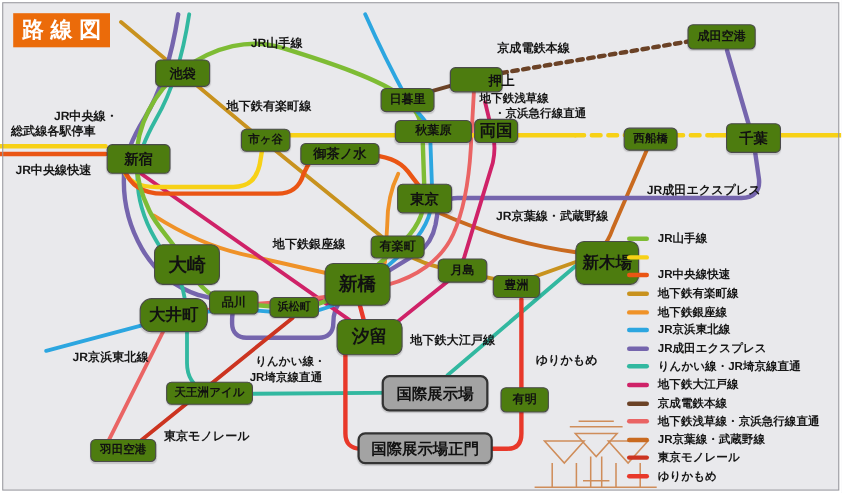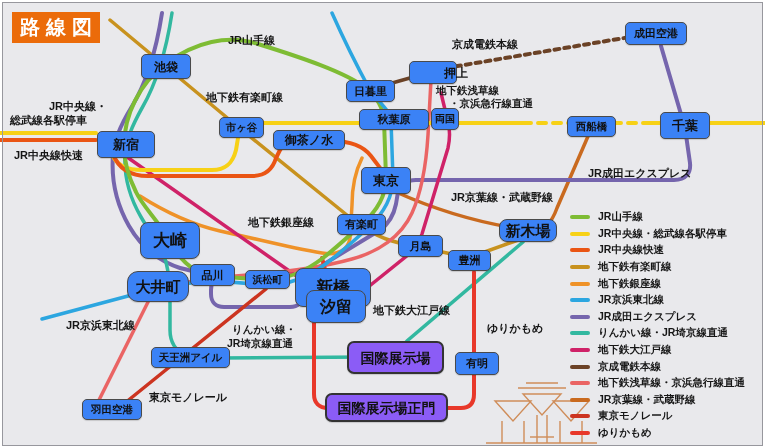--- a/index.html
+++ b/index.html
@@ -1,25 +1,25 @@
 <!DOCTYPE html>
 <html><head>
 <meta charset="utf-8">
 <style>
   html,body{margin:0;padding:0;background:#ffffff;font-family:"Liberation Sans","DejaVu Sans",sans-serif;}
   .frame{position:relative;width:765px;height:448px;background:#ffffff;overflow:hidden;}
   .mapbg{position:absolute;left:3px;top:3px;right:3px;bottom:3px;background:#e9e9ec;}
   .border-overlay{position:absolute;left:2px;top:2px;right:2px;bottom:2px;border:1px solid #97979d;pointer-events:none;z-index:50;}
   svg.route{position:absolute;left:0;top:0;z-index:5;}
   .layer{position:absolute;left:0;top:0;width:765px;height:448px;z-index:10;}
-  .station{position:absolute;box-sizing:border-box;background:#3b82f6;border:1.5px solid #4a4a4a;border-radius:5px;
+  .station{position:absolute;box-sizing:border-box;background:#4d7c0f;border:1.5px solid #4a4a4a;border-radius:5px;
            display:flex;align-items:center;justify-content:center;font-weight:bold;color:#111;
            white-space:nowrap;line-height:1;box-shadow:0 1px 1px rgba(0,0,0,0.15);}
   .station.large{border-radius:8px;}
-  .station.highlight{background:#8b5cf6;border:2px solid #333;border-radius:7px;}
+  .station.highlight{background:#a3a3a3;border:2px solid #333;border-radius:7px;}
   .line-label{position:absolute;font-weight:bold;color:#161616;white-space:nowrap;line-height:1.1;}
   .title-box{position:absolute;left:12px;top:12px;width:88px;height:31px;background:#eb6b0a;color:#fff;
              display:flex;align-items:center;justify-content:center;font-weight:bold;font-size:20px;
              letter-spacing:6px;text-indent:6px;z-index:20;}
   .legend{position:absolute;left:570px;top:209px;display:flex;flex-direction:column;z-index:20;}
   .legend-item{display:flex;align-items:center;height:16.6px;}
   .swatch{display:inline-block;width:20px;height:4px;border-radius:2px;margin-right:8px;flex:0 0 auto;}
   .legend-text{font-size:10.5px;font-weight:bold;color:#161616;white-space:nowrap;}
 </style>
 </head>
@@ -54,37 +54,37 @@
       <path d="M530,437 h24" stroke="#cf8d5a" stroke-width="1.4" fill="none"></path>
     </svg>
   <div class="layer">
       <div class="station" style="left: 141px; top: 54px; width: 50px; height: 25px; font-size: 12px;">池袋</div>
       <div class="station" style="left: 97px; top: 131px; width: 58px; height: 27px; font-size: 13px;">新宿</div>
       <div class="station" style="left: 219px; top: 117px; width: 45px; height: 21px; font-size: 10.5px;">市ヶ谷</div>
       <div class="station" style="left: 273px; top: 130px; width: 72px; height: 20px; font-size: 12px;">御茶ノ水</div>
       <div class="station" style="left: 346px; top: 80px; width: 49px; height: 22px; font-size: 11px;">日暮里</div>
       <div class="station" style="left: 409px; top: 61px; width: 47px; height: 23px; font-size: 12px; padding-left: 46px;">押上</div>
       <div class="station" style="left: 359px; top: 109px; width: 70px; height: 21px; font-size: 11px;">秋葉原</div>
-      <div class="station" style="left: 431px; top: 108px; width: 28px; height: 22px; font-size: 10px;">両国</div>
+      <div class="station" style="left: 431px; top: 108px; width: 40px; height: 22px; font-size: 15px;">両国</div>
       <div class="station" style="left: 567px; top: 116px; width: 49px; height: 21px; font-size: 10.5px;">西船橋</div>
       <div class="station" style="left: 660px; top: 112px; width: 50px; height: 27px; font-size: 13px;">千葉</div>
       <div class="station" style="left: 625px; top: 22px; width: 62px; height: 23px; font-size: 11px;">成田空港</div>
       <div class="station" style="left: 361px; top: 167px; width: 50px; height: 27px; font-size: 13px;">東京</div>
       <div class="station" style="left: 337px; top: 214px; width: 49px; height: 21px; font-size: 11px;">有楽町</div>
-      <div class="station large" style="left: 295px; top: 239px; width: 76px; height: 39px; font-size: 17px; margin-top: 29px;">新橋</div>
+      <div class="station large" style="left: 295px; top: 239px; width: 60px; height: 39px; font-size: 17px;">新橋</div>
       <div class="station" style="left: 398px; top: 235px; width: 45px; height: 22px; font-size: 11px;">月島</div>
       <div class="station" style="left: 448px; top: 250px; width: 43px; height: 21px; font-size: 11px;">豊洲</div>
       <div class="station" style="left: 245px; top: 270px; width: 45px; height: 19px; font-size: 10px;">浜松町</div>
       <div class="station large" style="left: 306px; top: 290px; width: 60px; height: 33px; font-size: 16px;">汐留</div>
       <div class="station large" style="left: 140px; top: 222px; width: 60px; height: 37px; font-size: 17px;">大崎</div>
       <div class="station" style="left: 190px; top: 264px; width: 45px; height: 22px; font-size: 11px;">品川</div>
       <div class="station large" style="left: 127px; top: 271px; width: 62px; height: 31px; font-size: 15px; border-radius: 11px;">大井町</div>
       <div class="station" style="left: 151px; top: 347px; width: 79px; height: 21px; font-size: 10.5px;">天王洲アイル</div>
       <div class="station" style="left: 82px; top: 399px; width: 60px; height: 21px; font-size: 10.5px;">羽田空港</div>
-      <div class="station large" style="left: 499px; top: 219px; width: 58px; height: 23px; font-size: 15px;">新木場</div>
+      <div class="station large" style="left: 523px; top: 219px; width: 58px; height: 40px; font-size: 15px;">新木場</div>
       <div class="station" style="left: 455px; top: 352px; width: 44px; height: 23px; font-size: 11px;">有明</div>
       <div class="station highlight" style="left: 347px; top: 341px; width: 97px; height: 33px; font-size: 14px;">国際展示場</div>
       <div class="station highlight" style="left: 325px; top: 393px; width: 123px; height: 29px; font-size: 14px;">国際展示場正門</div>
       <div class="line-label" style="left: 228px; top: 34px; font-size: 11px;">JR山手線</div>
       <div class="line-label" style="left: 452px; top: 38px; font-size: 11px;">京成電鉄本線</div>
       <div class="line-label" style="left: 206px; top: 91px; font-size: 11px;">地下鉄有楽町線</div>
       <div class="line-label" style="left: 16px; top: 100px; font-size: 11px; margin-left: 33px;">JR中央線・</div>
       <div class="line-label" style="left: 10px; top: 114px; font-size: 11px;">総武線各駅停車</div>
       <div class="line-label" style="left: 14px; top: 149px; font-size: 11px;">JR中央線快速</div>
       <div class="line-label" style="left: 436px; top: 85px; font-size: 10.5px;">地下鉄浅草線</div>
@@ -101,21 +101,20 @@
     </div>
   <div class="title-box">路線図</div>
   <div class="legend">
     <div>
         <div class="legend-item">
           <span class="swatch" style="background: rgb(126, 188, 52);"></span>
           <span class="legend-text">JR山手線</span>
         </div>
         <div class="legend-item">
           <span class="swatch" style="background: rgb(247, 209, 22);"></span>
-          <span class="legend-text">JR中央線・総武線各駅停車</span>
         </div>
         <div class="legend-item">
           <span class="swatch" style="background: rgb(234, 85, 20);"></span>
           <span class="legend-text">JR中央線快速</span>
         </div>
         <div class="legend-item">
           <span class="swatch" style="background: rgb(200, 146, 30);"></span>
           <span class="legend-text">地下鉄有楽町線</span>
         </div>
         <div class="legend-item">

